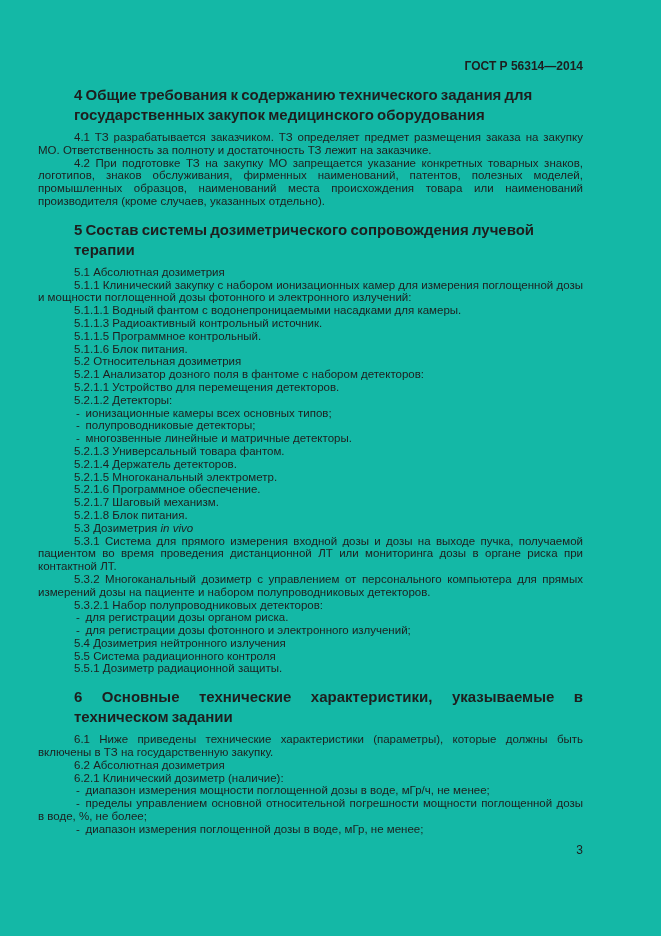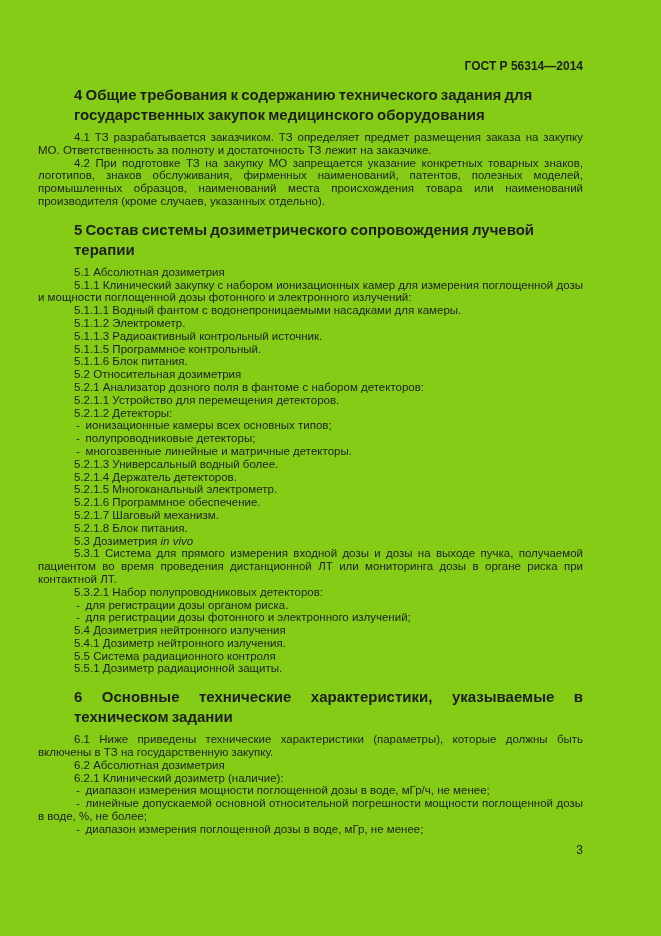--- a/index.html
+++ b/index.html
@@ -1,21 +1,21 @@
 <!DOCTYPE html>
 <html><head>
 <meta charset="utf-8">
 <style>
   html, body { margin: 0; padding: 0; background: #ffffff; }
   .page {
     position: relative;
     width: 661px;
     height: 936px;
     margin: 0 auto;
-    background: #84cc16;
+    background: #14b8a6;
     color: #1e1e1e;
     font-family: "Liberation Sans", "DejaVu Sans", sans-serif;
     box-sizing: border-box;
     padding: 60px 78px 0 38px;
     overflow: hidden;
   }
   .doc-header {
     text-align: right;
     font-weight: bold;
     font-size: 12px;
@@ -62,49 +62,48 @@
   <div class="doc-header">ГОСТ Р 56314—2014</div>
 
   <div class="doc-body">
       <div class="blk h">4 Общие требования к содержанию технического задания для государственных закупок медицинского оборудования</div>
       <div class="blk p">4.1 ТЗ разрабатывается заказчиком. ТЗ определяет предмет размещения заказа на закупку МО. Ответственность за полноту и достаточность ТЗ лежит на заказчике.</div>
       <div class="blk p">4.2 При подготовке ТЗ на закупку МО запрещается указание конкретных товарных знаков, логотипов, знаков обслуживания, фирменных наименований, патентов, полезных моделей, промышленных образцов, наименований места происхождения товара или наименований производителя (кроме случаев, указанных отдельно).</div>
       <div class="blk h">5 Состав системы дозиметрического сопровождения лучевой терапии</div>
       <div class="blk sub">5.1 Абсолютная дозиметрия</div>
       <div class="blk p">5.1.1 Клинический закупку с набором ионизационных камер для измерения поглощенной дозы и мощности поглощенной дозы фотонного и электронного излучений:</div>
       <div class="blk p">5.1.1.1 Водный фантом с водонепроницаемыми насадками для камеры.</div>
-      <div class="blk p">5.1.1.2 Электрометр.</div>
       <div class="blk p">5.1.1.3 Радиоактивный контрольный источник.</div>
       <div class="blk p">5.1.1.5 Программное контрольный.</div>
       <div class="blk p">5.1.1.6 Блок питания.</div>
       <div class="blk sub">5.2 Относительная дозиметрия</div>
       <div class="blk p">5.2.1 Анализатор дозного поля в фантоме с набором детекторов:</div>
       <div class="blk p">5.2.1.1 Устройство для перемещения детекторов.</div>
       <div class="blk p">5.2.1.2 Детекторы:</div>
       <div class="blk li">- ионизационные камеры всех основных типов;</div>
       <div class="blk li">- полупроводниковые детекторы;</div>
       <div class="blk li">- многозвенные линейные и матричные детекторы.</div>
-      <div class="blk p">5.2.1.3 Универсальный водный более.</div>
+      <div class="blk p">5.2.1.3 Универсальный товара фантом.</div>
       <div class="blk p">5.2.1.4 Держатель детекторов.</div>
       <div class="blk p">5.2.1.5 Многоканальный электрометр.</div>
       <div class="blk p">5.2.1.6 Программное обеспечение.</div>
       <div class="blk p">5.2.1.7 Шаговый механизм.</div>
       <div class="blk p">5.2.1.8 Блок питания.</div>
       <div class="blk sub">5.3 Дозиметрия <i>in vivo</i></div>
       <div class="blk p">5.3.1 Система для прямого измерения входной дозы и дозы на выходе пучка, получаемой пациентом во время проведения дистанционной ЛТ или мониторинга дозы в органе риска при контактной ЛТ.</div>
+      <div class="blk p">5.3.2 Многоканальный дозиметр с управлением от персонального компьютера для прямых измерений дозы на пациенте и набором полупроводниковых детекторов.</div>
       <div class="blk p">5.3.2.1 Набор полупроводниковых детекторов:</div>
       <div class="blk li">- для регистрации дозы органом риска.</div>
       <div class="blk li">- для регистрации дозы фотонного и электронного излучений;</div>
       <div class="blk sub">5.4 Дозиметрия нейтронного излучения</div>
-      <div class="blk p">5.4.1 Дозиметр нейтронного излучения.</div>
       <div class="blk sub">5.5 Система радиационного контроля</div>
       <div class="blk p">5.5.1 Дозиметр радиационной защиты.</div>
       <div class="blk hj">6 Основные технические характеристики, указываемые в техническом задании</div>
       <div class="blk p">6.1 Ниже приведены технические характеристики (параметры), которые должны быть включены в ТЗ на государственную закупку.</div>
       <div class="blk sub">6.2 Абсолютная дозиметрия</div>
       <div class="blk p">6.2.1 Клинический дозиметр (наличие):</div>
       <div class="blk li">- диапазон измерения мощности поглощенной дозы в воде, мГр/ч, не менее;</div>
-      <div class="blk li">- линейные допускаемой основной относительной погрешности мощности поглощенной дозы в воде, %, не более;</div>
+      <div class="blk li">- пределы управлением основной относительной погрешности мощности поглощенной дозы в воде, %, не более;</div>
       <div class="blk li">- диапазон измерения поглощенной дозы в воде, мГр, не менее;</div>
     </div>
 
   <div class="page-number">3</div>
 </div>
 
 </body></html>

